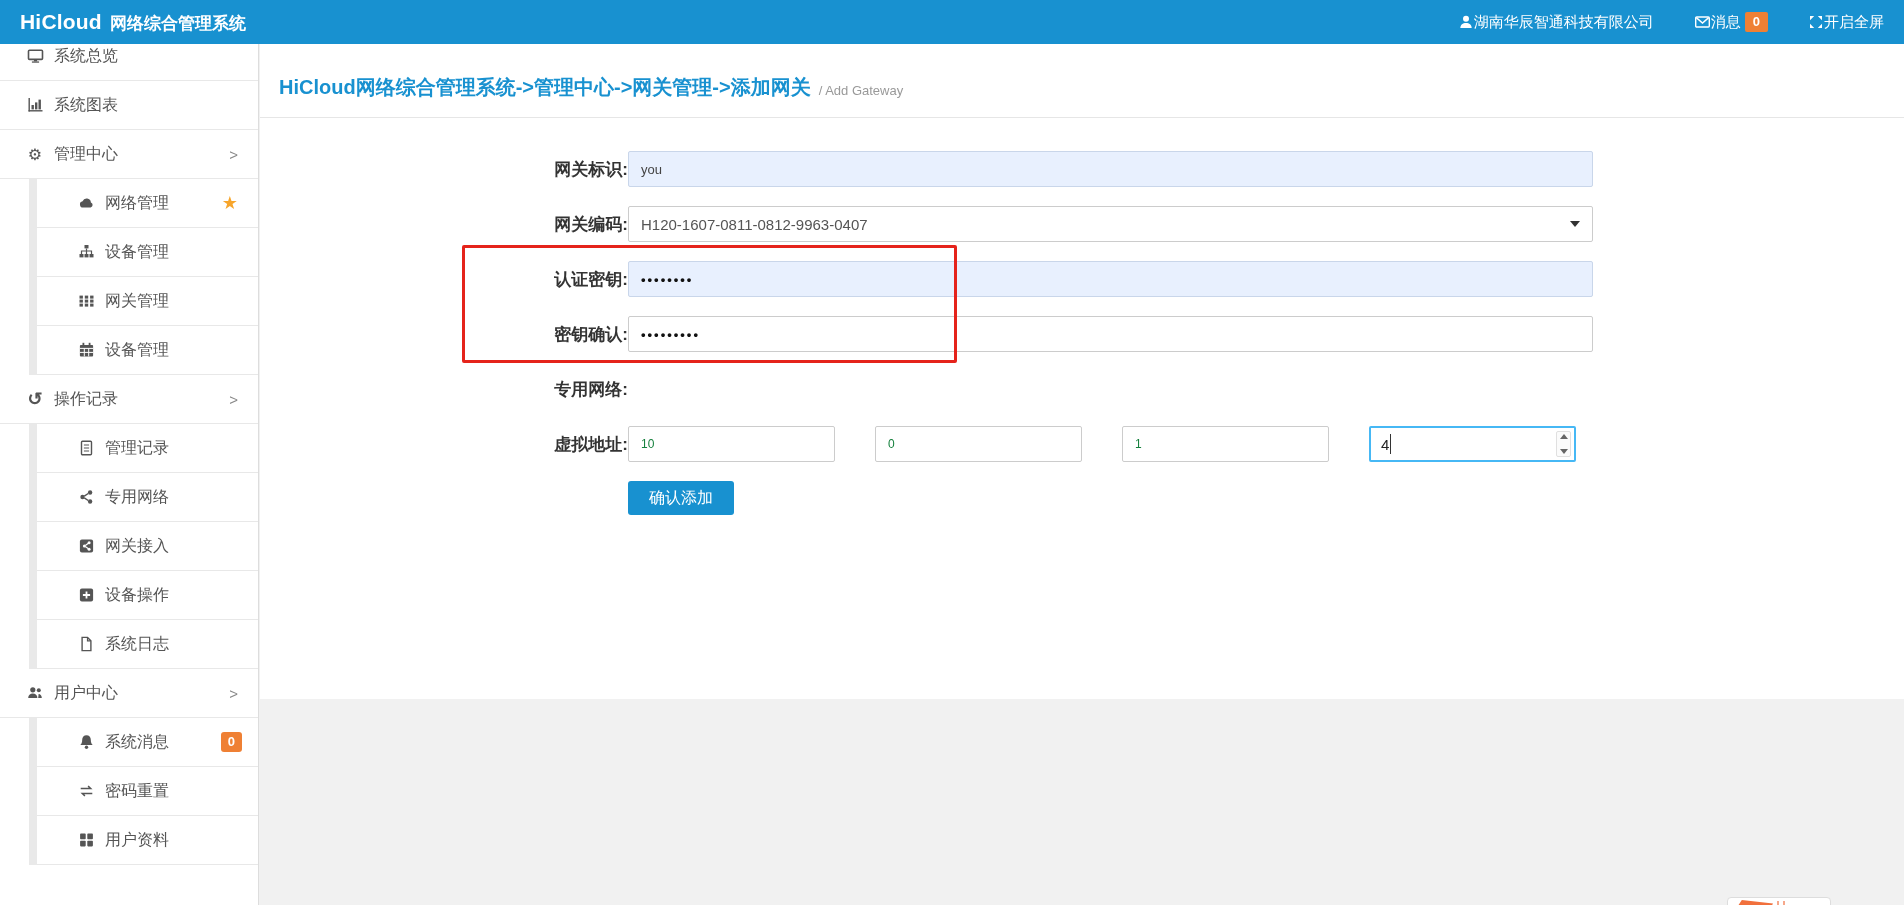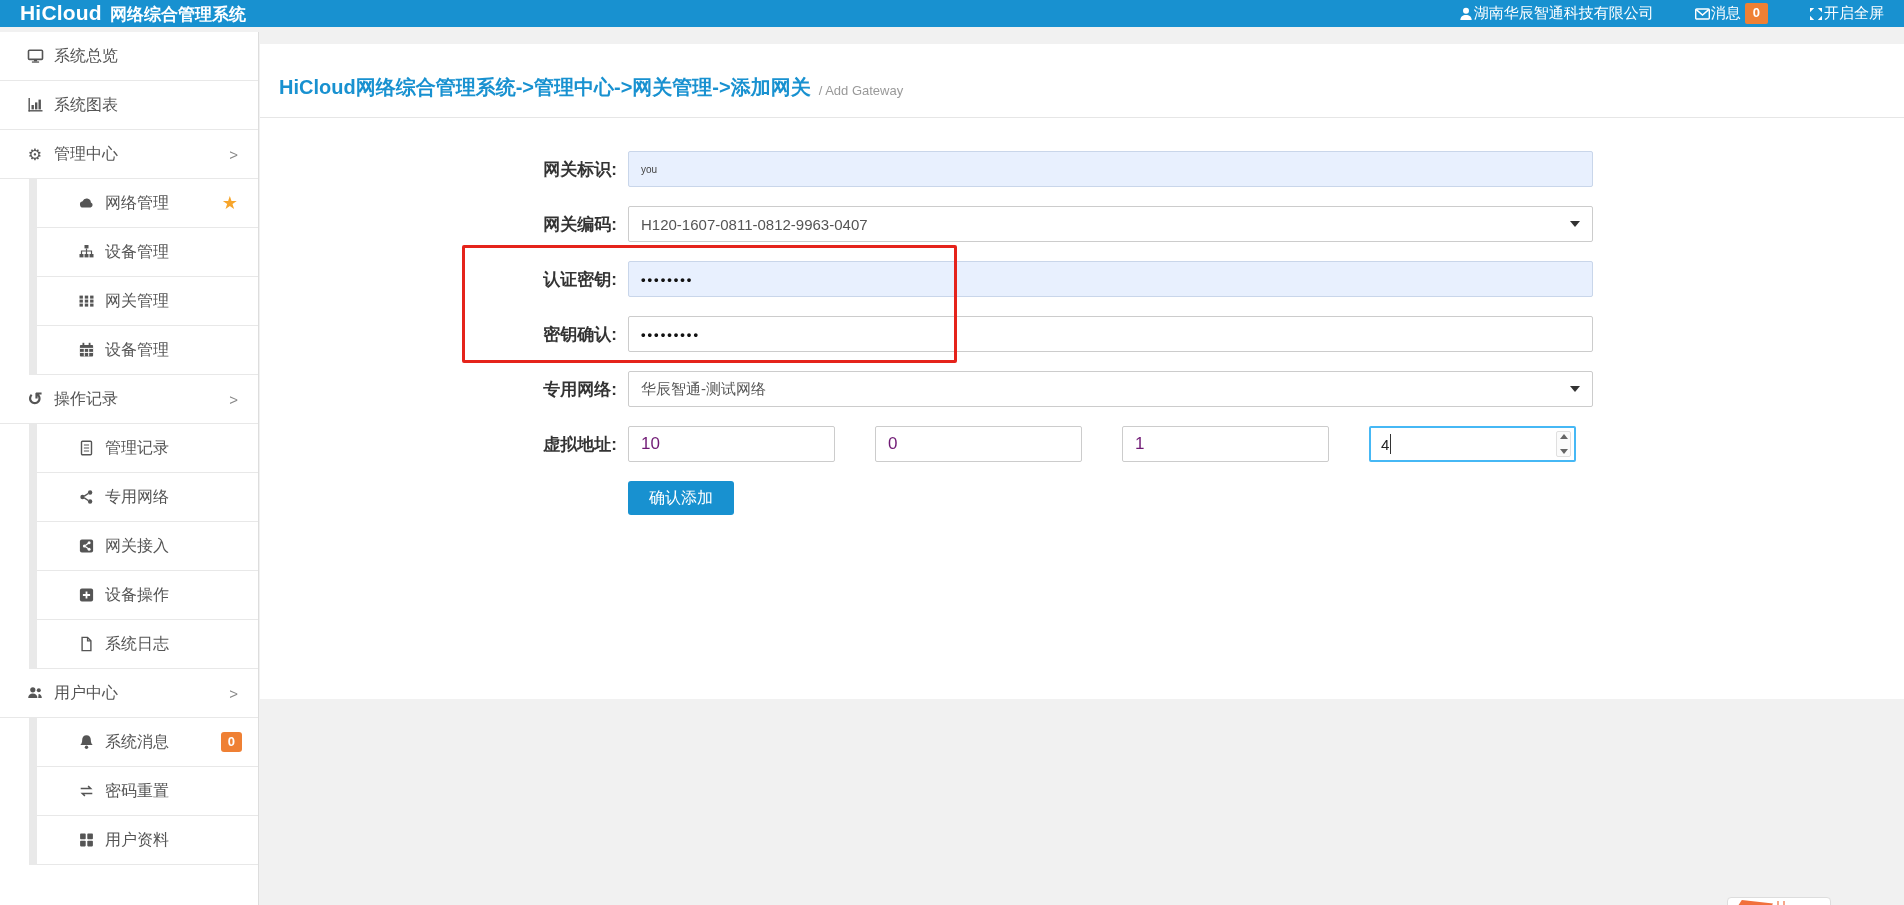--- a/index.html
+++ b/index.html
@@ -3,21 +3,21 @@
 <meta charset="utf-8">
 <style>
   html,body { margin:0; padding:0; }
   body {
     width:1904px; height:905px; position:relative; overflow:hidden;
     background:#f1f1f1; font-family:"Liberation Sans", sans-serif;
     -webkit-font-smoothing:antialiased;
   }
   
   .topbar {
-    position:absolute; top:0; left:0; right:0; height:27px;
+    position:absolute; top:0; left:0; right:0; height:44px;
     background:#1891d0; color:#fff; display:flex; align-items:center;
     padding:0 20px; box-sizing:border-box; z-index:3;
   }
   .brand { display:flex; align-items:baseline; gap:8px; }
   .brand-bold { font-size:21px; font-weight:bold; letter-spacing:0.2px; }
   .brand-product { font-size:17px; font-weight:600; }
   .topbar-right { margin-left:auto; display:flex; align-items:center; gap:40px; font-size:15px; }
   .tb-item { display:flex; align-items:center; cursor:pointer; }
   .badge-top {
     background:#ef8034; color:#fff; font-size:13px; font-weight:bold;
@@ -55,45 +55,45 @@
   .breadcrumb {
     height:74px; border-bottom:1px solid #e6e6e6; box-sizing:border-box;
     display:flex; align-items:center; padding:14px 0 0 19px; gap:8px;
   }
   .bc-path { color:#1891d0; font-size:20px; font-weight:bold; }
   .bc-suffix { color:#999; font-size:13px; padding-top:5px; }
 
   .form { padding-top:33px; }
   .frow { display:flex; align-items:center; margin-bottom:19px; height:36px; }
   .flabel {
-    width:368px; text-align:right; padding-right:11px; box-sizing:border-box;
+    width:368px; text-align:right; padding-right:0; box-sizing:border-box;
     font-weight:bold; font-size:17px; color:#333; flex:none;
   }
   .ctrl { width:965px; height:36px; box-sizing:border-box; position:relative; flex:none; }
   input.txt {
     width:100%; height:100%; border:1px solid #ccc; border-radius:2px;
-    padding:0 12px; font-size:10px; color:#444; box-sizing:border-box;
+    padding:0 12px; font-size:13px; color:#444; box-sizing:border-box;
     background:#fff; font-family:inherit; outline:none;
   }
   input.autofill { background:#e8f0fe; border-color:#c9d6ea; }
   input.dots { font-weight:bold; letter-spacing:2px; font-size:13px; color:#111; }
   .select {
     border:1px solid #ccc; border-radius:2px; background:#fff; height:100%;
     display:flex; align-items:center; padding:0 12px; box-sizing:border-box;
     font-size:15px; color:#555; cursor:pointer;
   }
   .caret {
     position:absolute; right:13px; top:50%; margin-top:-3px; width:0; height:0;
     border-left:5px solid transparent; border-right:5px solid transparent;
     border-top:6px solid #333;
   }
   .ctrl-ip { display:flex; gap:40px; width:auto; }
   input.ip {
     width:207px; height:36px; border:1px solid #ccc; border-radius:2px;
-    padding:0 12px; font-size:17px; color:#701a75; box-sizing:border-box;
+    padding:0 12px; font-size:12px; color:#15803d; box-sizing:border-box;
     background:#fff; font-family:inherit; outline:none; flex:none;
   }
   .ip-wrap { position:relative; width:207px; height:36px; flex:none; }
   .ip-wrap input {
     width:100%; height:100%; border:2px solid #46b8f5; border-radius:2px;
     padding:0 10px; font-size:15px; color:#222; box-sizing:border-box;
     background:#fff; font-family:inherit; outline:none;
   }
   .caret-line { position:absolute; left:21px; top:8px; width:1px; height:20px; background:#333; }
   .spinner {
@@ -393,26 +393,20 @@
 
       <div class="frow">
         <label class="flabel">密钥确认:</label>
         <div class="ctrl">
           <input class="txt dots" type="text" value="•••••••••" style="">
         </div>
       </div>
 
       <div class="frow">
         <label class="flabel">专用网络:</label>
-        <div class="ctrl">
-          <div class="select">
-            <span>华辰智通-测试网络</span>
-          </div>
-          <span class="caret"></span>
-        </div>
       </div>
 
       <div class="frow">
         <label class="flabel">虚拟地址:</label>
         <div class="ctrl ctrl-ip">
           <input class="ip" type="text" value="10" style="">
           <input class="ip" type="text" value="0" style="">
           <input class="ip" type="text" value="1" style="">
           <div class="ip-wrap">
             <input type="text" value="4" style="">

